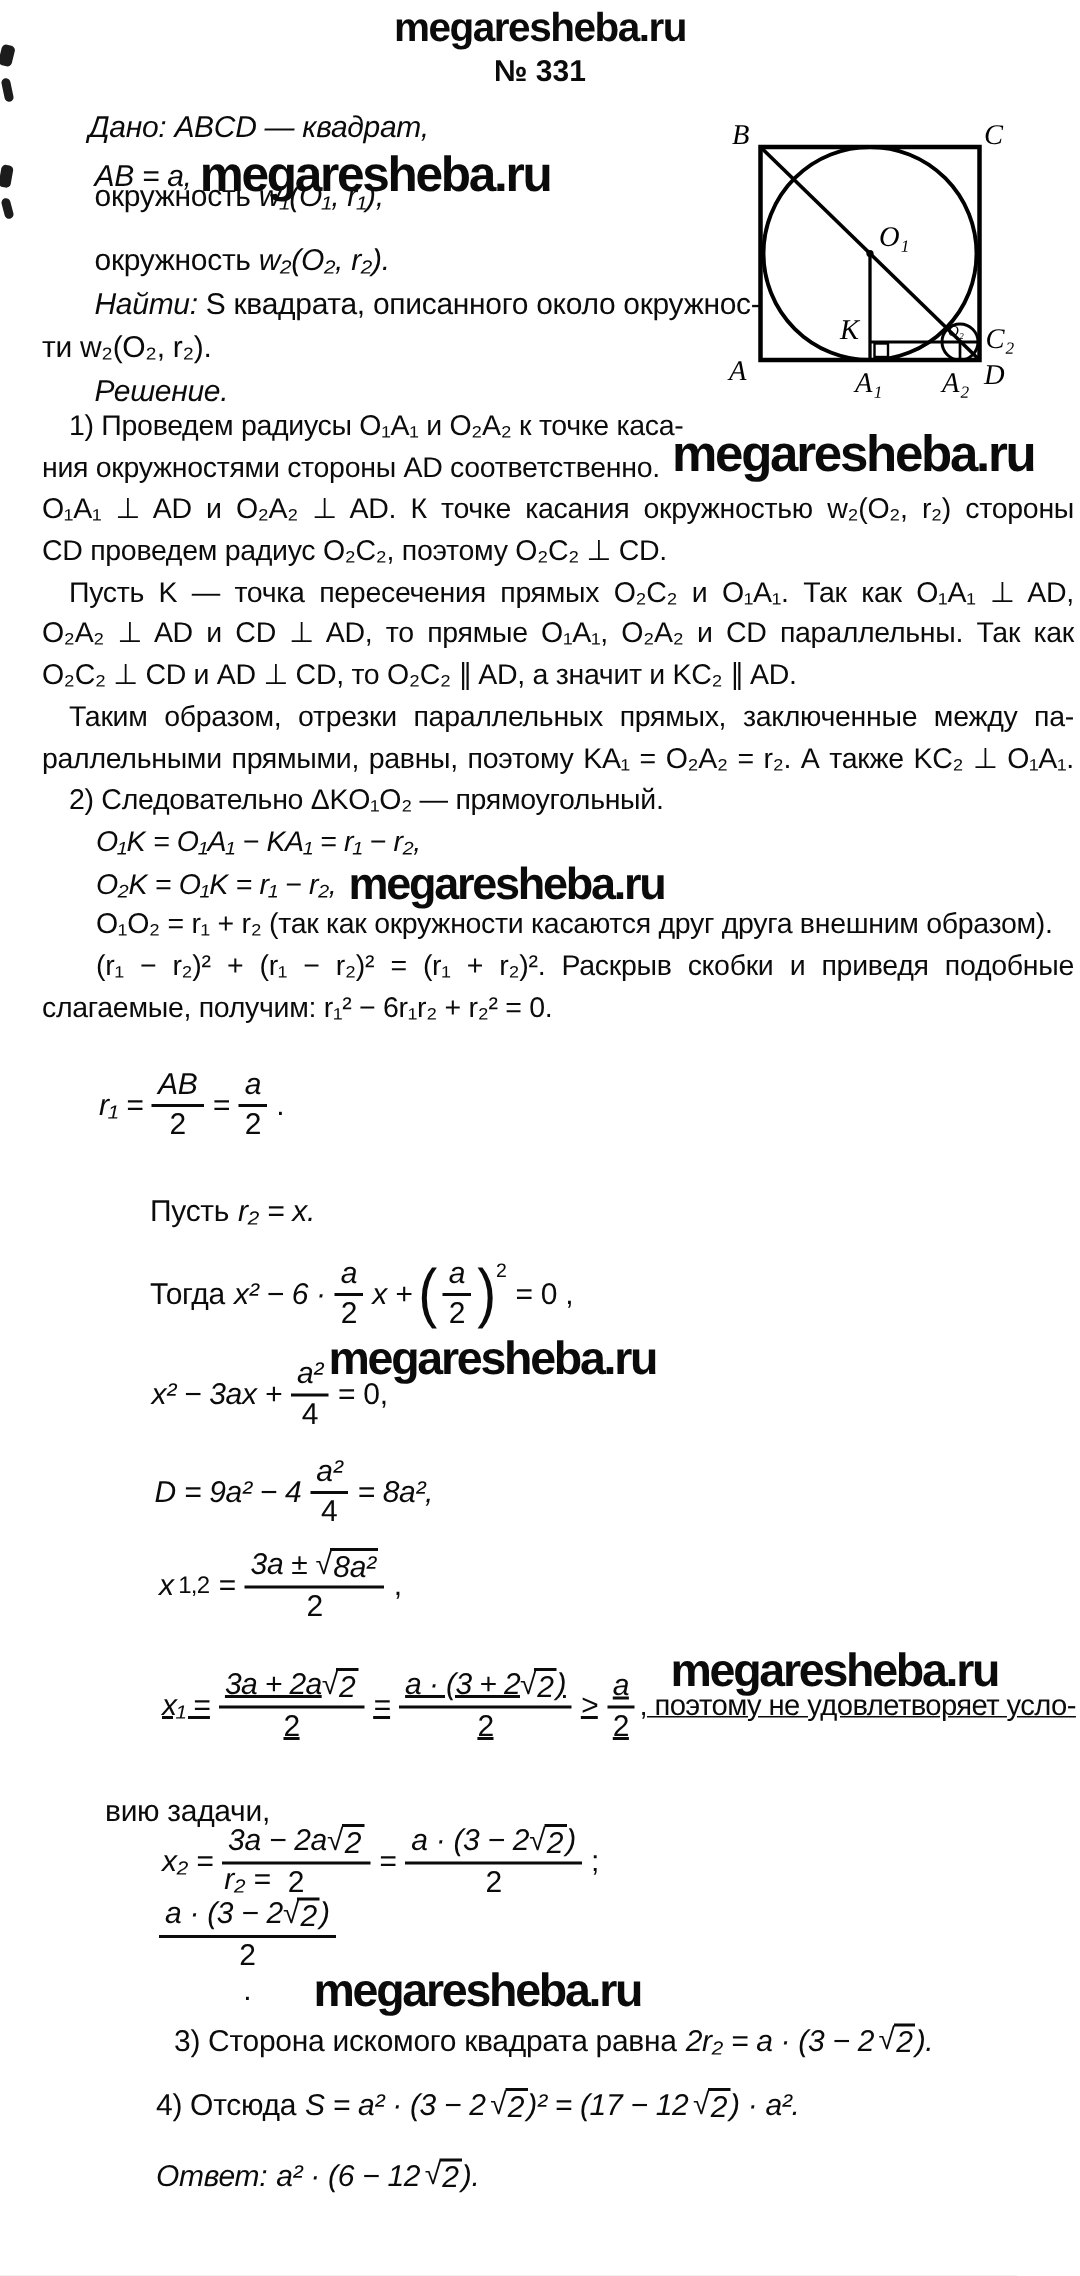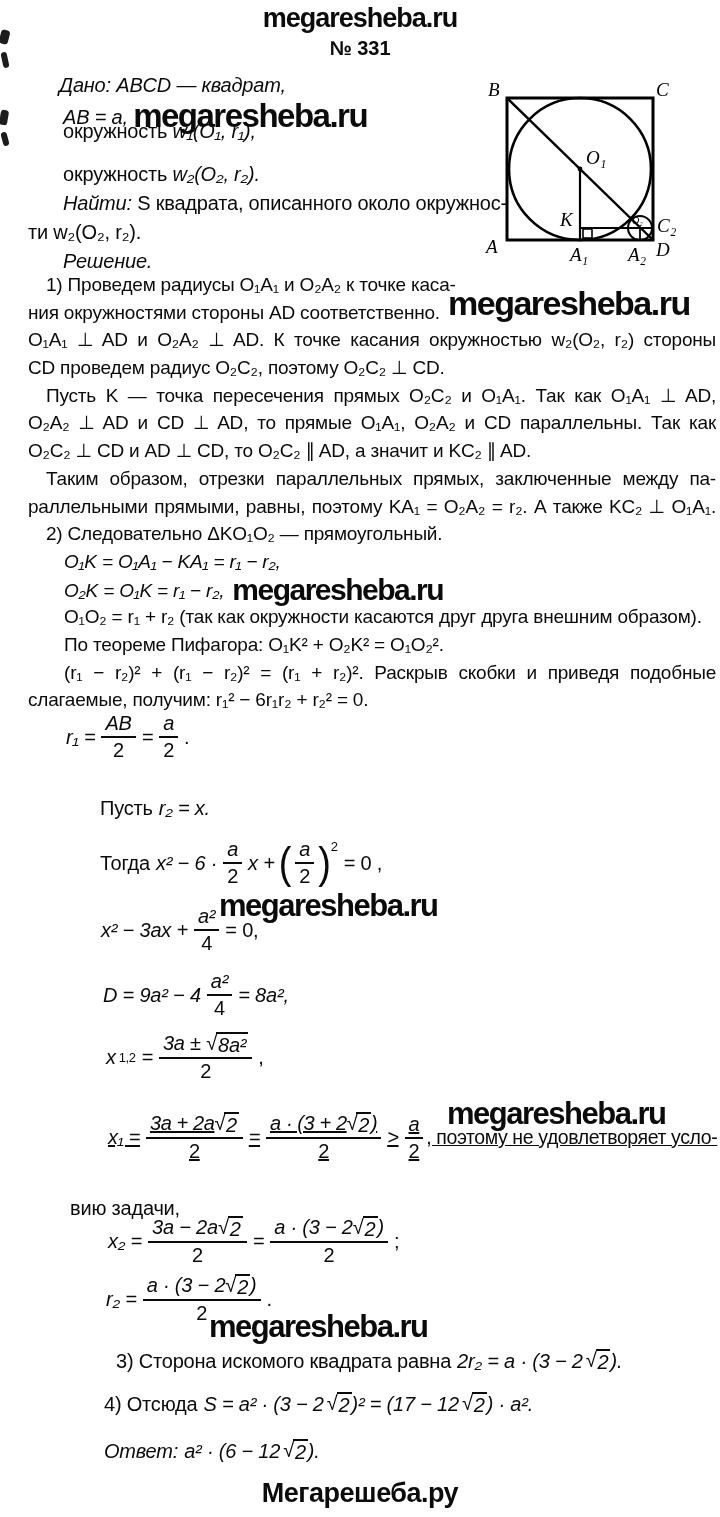--- a/index.html
+++ b/index.html
@@ -29,21 +29,21 @@
            font-style:italic;white-space:nowrap;letter-spacing:-0.2px;}
   .formula>*{margin:0 3px;}
   .fr{display:inline-flex;flex-direction:column;align-items:center;line-height:1.15;text-align:center;}
   .fr .nu{border-bottom:2px solid #0b0b0b;padding:0 4px 1px;}
   .fr .de{padding-top:1px;}
   .sq{display:inline-flex;align-items:flex-start;}
   .sq .rs{margin-right:-1px;}
   .sq .rb{border-top:2px solid #0b0b0b;padding:0 2px;line-height:1.1;}
   .bp{font-size:190%;font-weight:300;transform:scaleY(1.15);display:inline-block;margin:0 1px;}
   .psup{font-size:13px;display:inline-block;transform:translateY(-17px);margin-left:0;}
-  .subt{font-size:13px;vertical-align:-5px;letter-spacing:-0.5px;}
+  .subt{font-size:16px;vertical-align:-5px;letter-spacing:-0.5px;}
   .tail{font-style:normal;font-size:19.5px;}
   
   .blot{position:absolute;background:#1c1c1c;}
   svg text{font-family:"Liberation Serif","DejaVu Serif",serif;font-style:italic;font-size:19px;fill:#000;}
   svg text.tiny{font-size:10px;}
 </style>
 </head>
 <body>
 
 <div id="page">
@@ -97,21 +97,20 @@
     <div class="ln">CD проведем радиус O₂C₂, поэтому O₂C₂ ⊥ CD.</div>
     <div class="ln j ind">Пусть K — точка пересечения прямых O₂C₂ и O₁A₁. Так как O₁A₁ ⊥ AD,</div>
     <div class="ln j">O₂A₂ ⊥ AD и CD ⊥ AD, то прямые O₁A₁, O₂A₂ и CD параллельны. Так как</div>
     <div class="ln">O₂C₂ ⊥ CD и AD ⊥ CD, то O₂C₂ ∥ AD, а значит и KC₂ ∥ AD.</div>
     <div class="ln j ind">Таким образом, отрезки параллельных прямых, заключенные между па-</div>
     <div class="ln j">раллельными прямыми, равны, поэтому KA₁ = O₂A₂ = r₂. А также KC₂ ⊥ O₁A₁.</div>
     <div class="ln ind">2) Следовательно ΔKO₁O₂ — прямоугольный.</div>
     <div class="ln ind36 it">O₁K = O₁A₁ − KA₁ = r₁ − r₂,</div>
     <div class="ln"><span class="it" style="margin-left:36px;margin-top:21px;">O₂K = O₁K = r₁ − r₂,</span><span class="wm-inline" style="margin-left:8px;">megaresheba.ru</span></div>
     <div class="ln ind36">O₁O₂ = r₁ + r₂ (так как окружности касаются друг друга внешним образом).</div>
-    <div class="ln ind36">По теореме Пифагора: O₁K² + O₂K² = O₁O₂².</div>
     <div class="ln j ind36">(r₁ − r₂)² + (r₁ − r₂)² = (r₁ + r₂)². Раскрыв скобки и приведя подобные</div>
     <div class="ln">слагаемые, получим: r₁² − 6r₁r₂ + r₂² = 0.</div>
   </div>
 
   <div class="formula" style="left:63px;top:712px;">
     <span>r₁ =</span>
     <span class="fr">
         <span class="nu">AB</span>
         <span class="de rm">2</span>
       </span>
@@ -223,21 +222,21 @@
     <span class="fr">
       <span class="nu"><span>a · (3 − 2</span><span class="sq">
             <span class="rs rm">√</span>
             <span class="rb">2</span>
           </span><span>)</span></span>
       <span class="de rm">2</span>
     </span>
     <span class="rm">;</span>
   </div>
 
-  <div class="formula" style="left:103px;top:1274px;">
+  <div class="formula" style="left:103px;top:1242px;flex-direction:column;">
     <span>r₂ =</span>
     <span class="fr">
       <span class="nu"><span>a · (3 − 2</span><span class="sq">
             <span class="rs rm">√</span>
             <span class="rb">2</span>
           </span><span>)</span></span>
       <span class="de rm">2</span>
     </span>
     <span class="rm">.</span>
   </div>
@@ -272,15 +271,14 @@
   <div class="formula" style="left:101px;top:1439px;font-style:normal;">
     <span class="it">Ответ:</span>
     <span class="it">a² · (6 − 12</span>
       <span class="sq it" style="margin:0;">
         <span class="rs rm">√</span>
         <span class="rb">2</span>
       </span>
       <span class="it" style="margin-left:0;">).</span>
   </div>
 
-  <div class="abs ctr footer" style="top:1478px;">Мегарешеба.ру</div>
 
 </div>
 
 </body></html>

